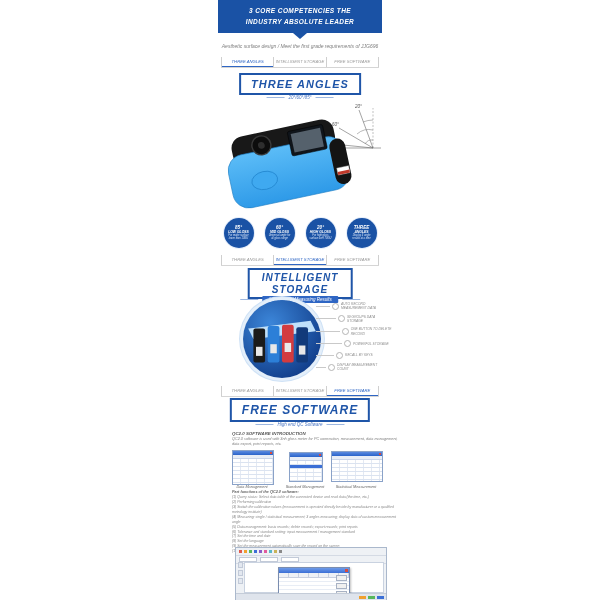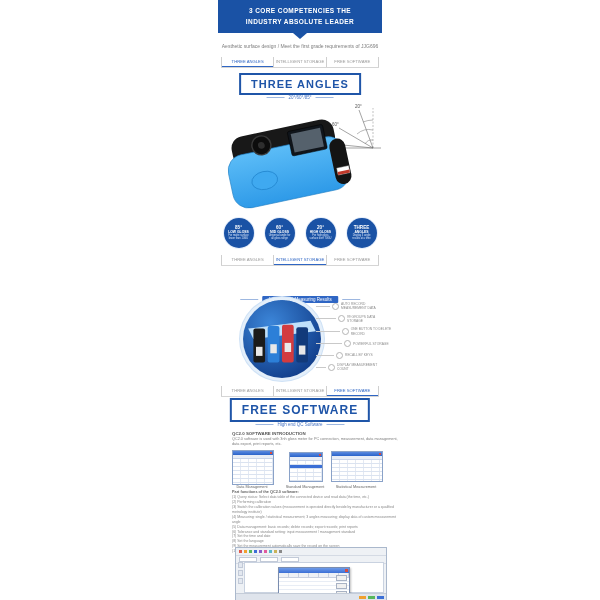--- a/index.html
+++ b/index.html
@@ -1,17 +1,17 @@
 <!DOCTYPE html>
 <html><head>
 <meta charset="utf-8">
 <style>
   html,body{margin:0;padding:0;background:#fff;}
   #page{position:relative;width:600px;height:600px;overflow:hidden;background:#fff;
-        font-family:"Liberation Sans", sans-serif;}
+        font-family:"Liberation Sans", sans-serif;font-style:italic;}
   .abs{position:absolute;}
 
   
   .banner{left:50%;transform:translateX(-50%);top:0;width:152px;background:#1a52a5;color:#fff;
           text-align:center;font-weight:bold;font-size:6.5px;line-height:1.7;letter-spacing:.4px;
           padding:5px 6px 6px;}
   .banner:after{content:"";position:absolute;left:50%;transform:translateX(-50%);bottom:-6px;
           border-left:7px solid transparent;border-right:7px solid transparent;border-top:6px solid #1a52a5;}
 
   .tagline{top:43px;left:0;width:600px;text-align:center;font-size:5px;color:#7d7d7d;}
@@ -168,20 +168,24 @@
       <div class="b3">Display 3 angle results at a time</div>
     </div>
   </div>
 
   <div class="abs tabbar" style="top:255px">
     <div class="tab">THREE ANGLES</div>
     <div class="tab active">INTELLIGENT STORAGE</div>
     <div class="tab">FREE SOFTWARE</div>
   </div>
 
+  <div class="abs hbox" style="top:268px;font-size:10px;line-height:1.15;padding:2px 12px;">
+    <div>INTELLIGENT</div>
+    <div>STORAGE</div>
+  </div>
   <div class="abs sub" style="top:296px">
     <span class="ln"></span>
     <span class="st fill">Auto Record Measuring Results</span>
     <span class="ln"></span>
   </div>
 
   <div class="abs circle">
     <svg width="78" height="78" viewBox="0 0 60 60">
       <polygon points="4,22 52,16 56,24 8,30" fill="#bfe0fa"></polygon>
       <rect x="8" y="22" width="9" height="26" rx="1.5" fill="#1b1b1b"></rect>

